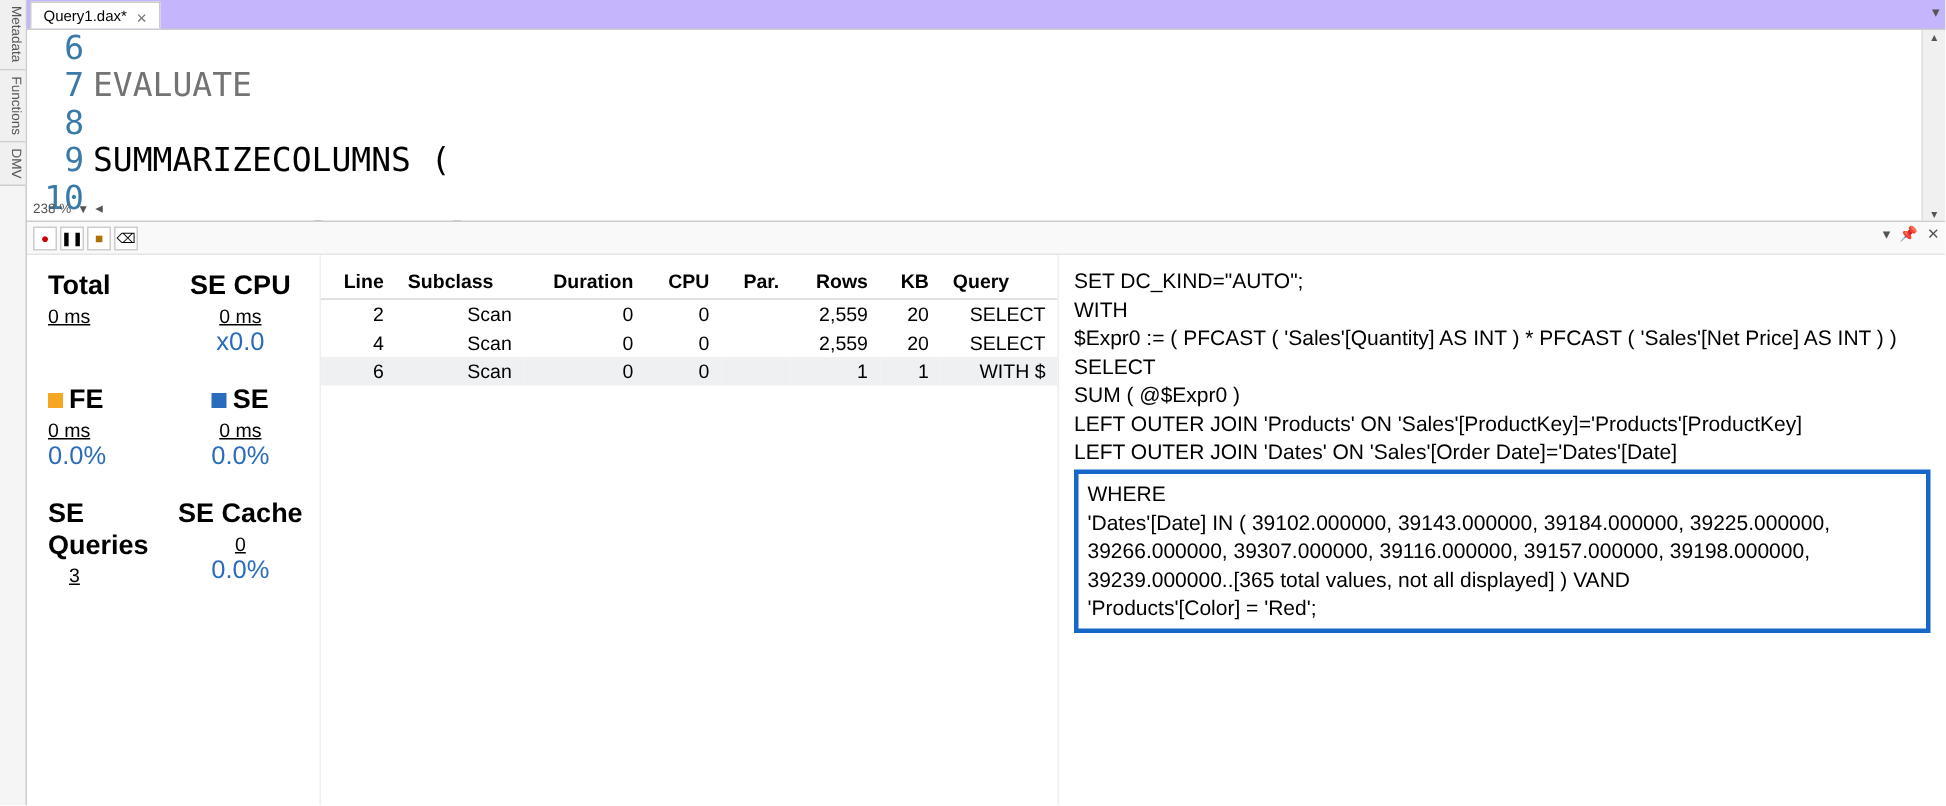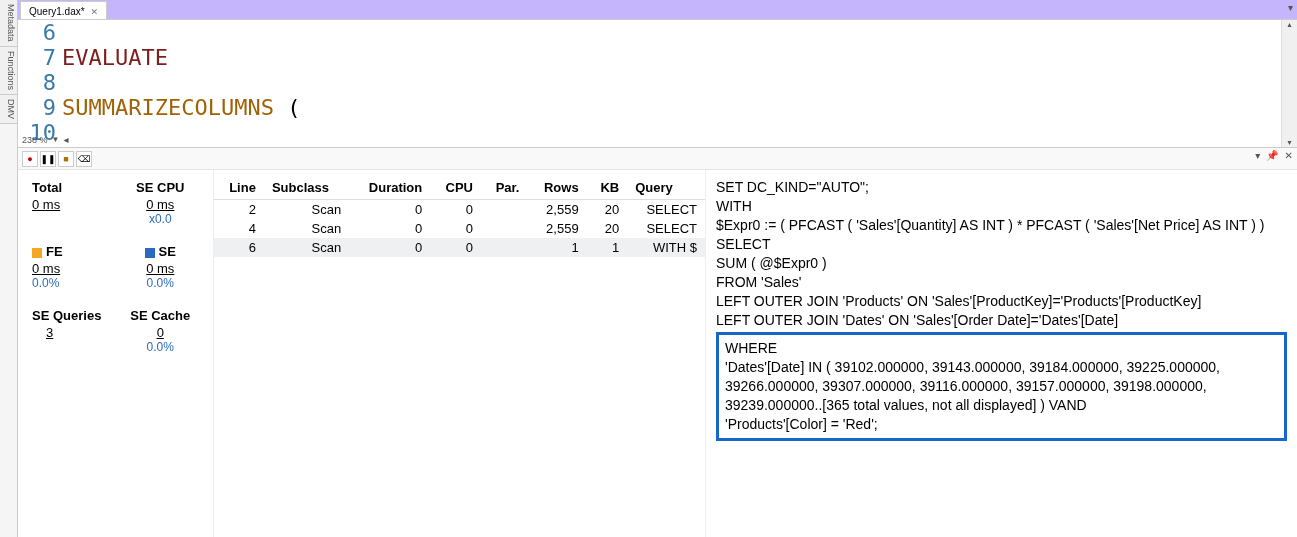--- a/index.html
+++ b/index.html
@@ -91,21 +91,21 @@
     color: #3a7aa8;
   }
   .code {
     position: absolute;
     left: 44px; right: 16px; top: 0; bottom: 0;
     font-family: Consolas, monospace;
     font-size: 22px;
     line-height: 25px;
     white-space: pre;
   }
-  .kw-blue { color: #a16207; }
+  .kw-blue { color: #000000; }
   .zoom {
     position: absolute;
     left: 4px; bottom: 2px;
     font-size: 9px; color: #555;
     display: flex; align-items: center; gap: 4px;
   }
   .zoom span.caret { font-size: 8px; }
   .toolbar {
     height: 22px;
     background: #f9f9f9;
@@ -133,23 +133,23 @@
     display: flex;
     overflow: hidden;
   }
   .metrics {
     width: 196px;
     padding: 10px 10px 0 14px;
     border-right: 1px solid #eee;
   }
   .mrow { display: flex; margin-bottom: 18px; }
   .mcol { flex: 1; }
-  .mh { font-weight: bold; font-size: 13px; margin-bottom: 2px; }
+  .mh { font-weight: bold; font-size: 18px; margin-bottom: 2px; }
   .mv { font-size: 13px; text-decoration: underline; }
-  .msmall { font-size: 12px; color: #2a6bbd; }
+  .msmall { font-size: 17px; color: #2a6bbd; }
   .sw-orange, .sw-blue {
     display: inline-block; width: 10px; height: 10px;
     margin-right: 4px; vertical-align: middle;
   }
   .sw-orange { background: #f5a623; }
   .sw-blue { background: #2a6bbd; }
   .table-area {
     flex: 1;
     overflow: hidden;
     padding-top: 6px;
@@ -206,21 +206,21 @@
 
   <div class="editor">
     <div class="gutter">
       <div>6</div>
       <div>7</div>
       <div>8</div>
       <div>9</div>
       <div>10</div>
     </div>
     <div class="code">
-<div style="color:#7f1d1d"><span>EVALUATE</span></div>
+<div style="color:#737373"><span>EVALUATE</span></div>
 <div><span class="kw-blue">SUMMARIZECOLUMNS </span><span>(</span></div>
 <div><span>    __DS0FilterTable,</span></div>
 
 
     </div>
     <div class="editor-scroll">
       <div>▴</div>
       <div>▾</div>
     </div>
     <div class="zoom">
@@ -328,21 +328,20 @@
           </tbody>
       </table>
     </div>
 
     <div class="query-area">
       <div>SET DC_KIND="AUTO";</div>
       <div>WITH</div>
       <div>        $Expr0 := ( PFCAST ( 'Sales'[Quantity] AS  INT ) * PFCAST ( 'Sales'[Net Price] AS INT )  )</div>
       <div>SELECT</div>
       <div>SUM ( @$Expr0 )</div>
-      <div>FROM 'Sales'</div>
       <div>        LEFT OUTER JOIN 'Products' ON 'Sales'[ProductKey]='Products'[ProductKey]</div>
       <div>        LEFT OUTER JOIN 'Dates' ON 'Sales'[Order Date]='Dates'[Date]</div>
       <div class="hlbox">
         <div>WHERE</div>
         <div>        'Dates'[Date] IN ( 39102.000000, 39143.000000, 39184.000000, 39225.000000, 39266.000000, 39307.000000, 39116.000000, 39157.000000, 39198.000000, 39239.000000..[365 total values, not all displayed] ) VAND</div>
         <div>        'Products'[Color] = 'Red';</div>
       </div>
     </div>
   </div>
 </div>

